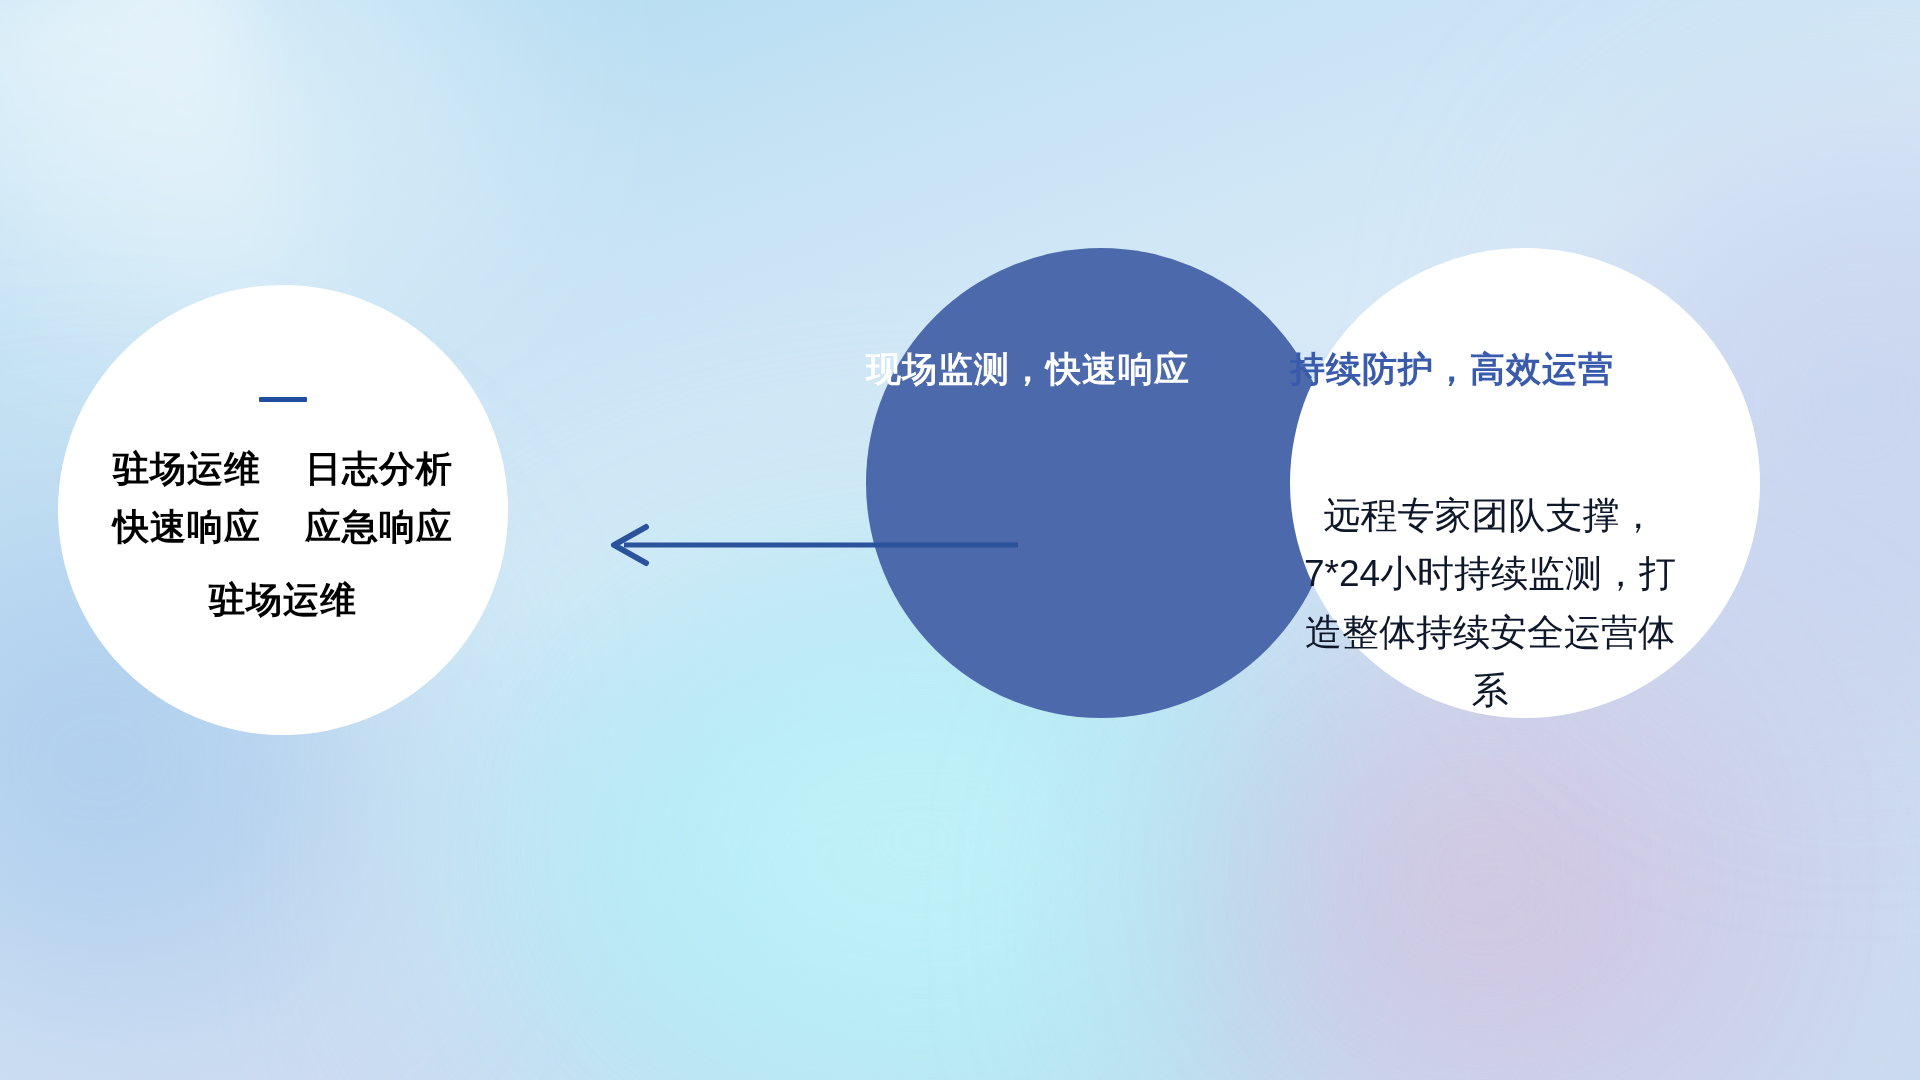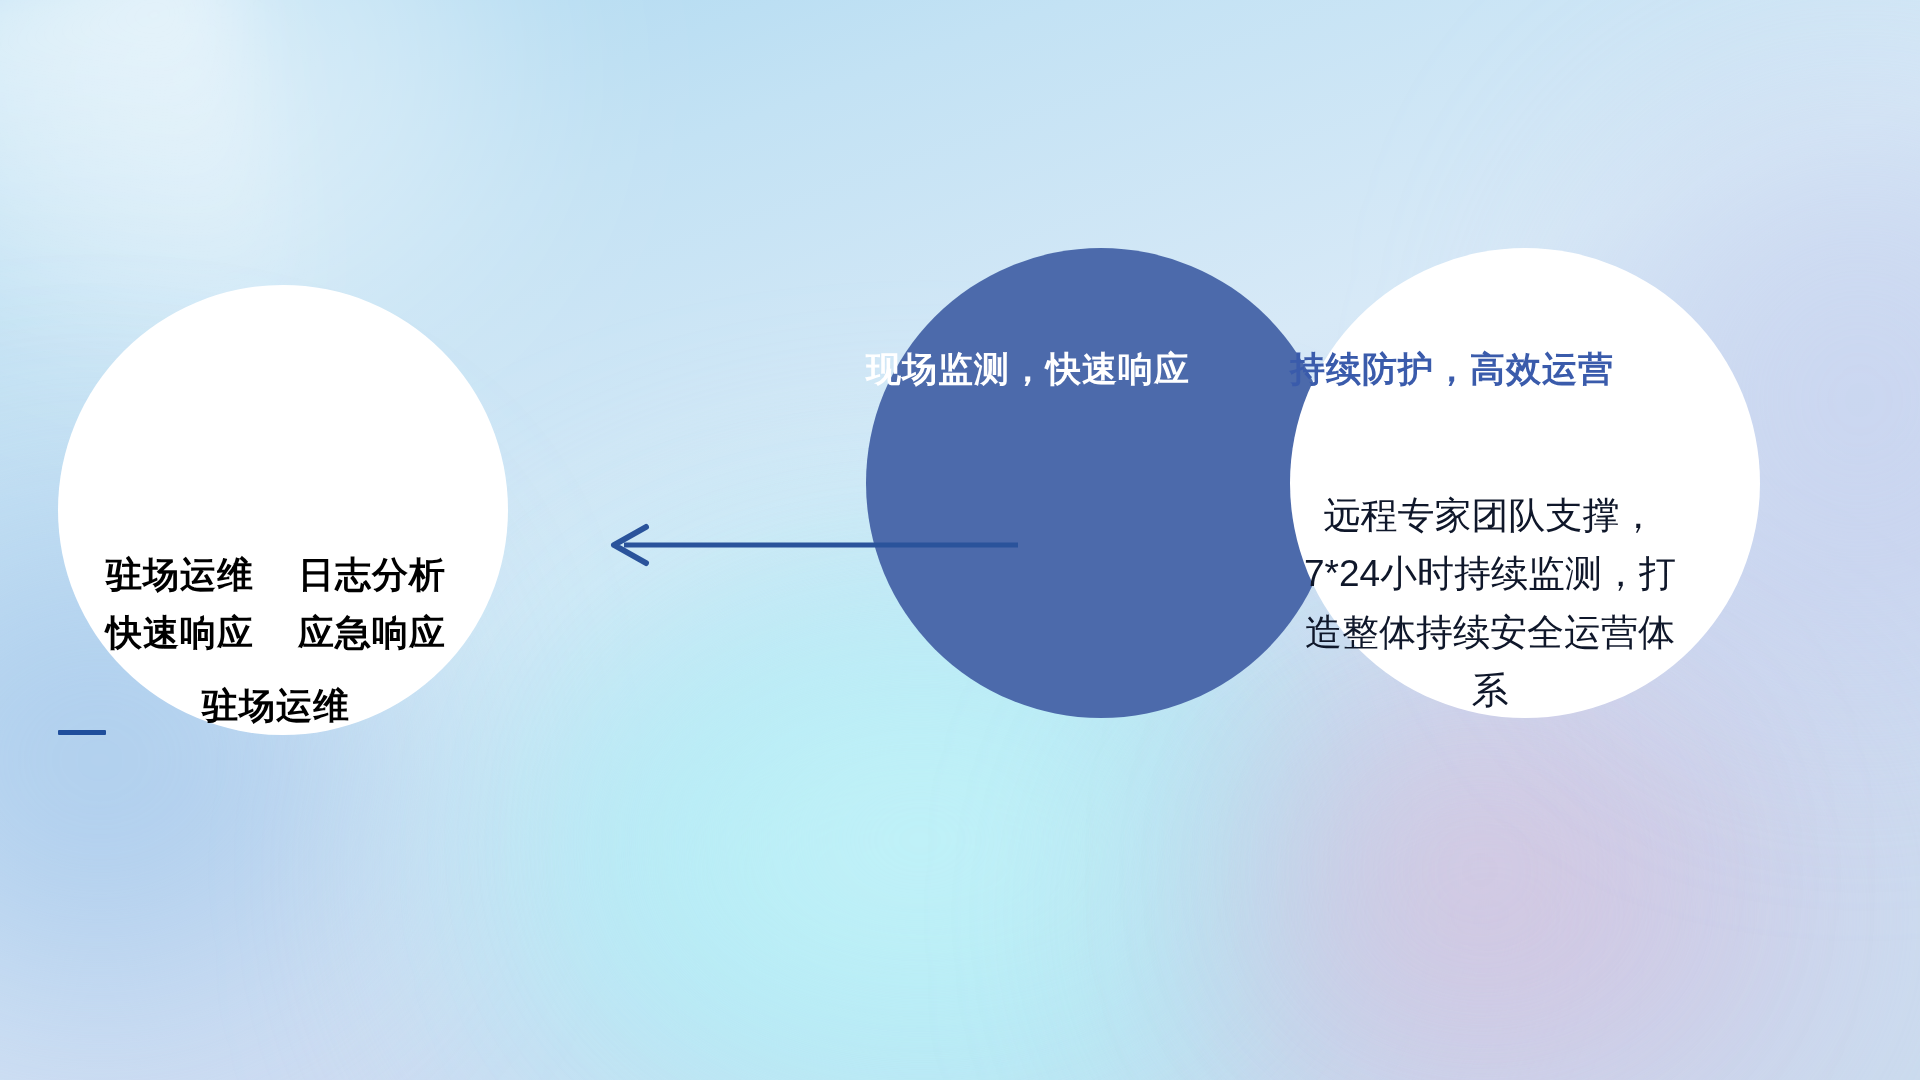--- a/index.html
+++ b/index.html
@@ -91,22 +91,22 @@
     width: 470px; height: 470px;
     background: #ffffff;
   }
 
   
   .left-content {
     position: absolute;
     left: 58px; top: 285px;
     width: 450px; height: 450px;
     display: flex;
-    flex-direction: row;
-    align-items: flex-end;
+    flex-direction: column;
+    align-items: center;
   }
   .rule {
     width: 48px;
     height: 5px;
     background: #1f4e9c;
     border-radius: 1px;
     margin-top: 112px;
   }
   .left-lines {
     margin-top: 38px;

